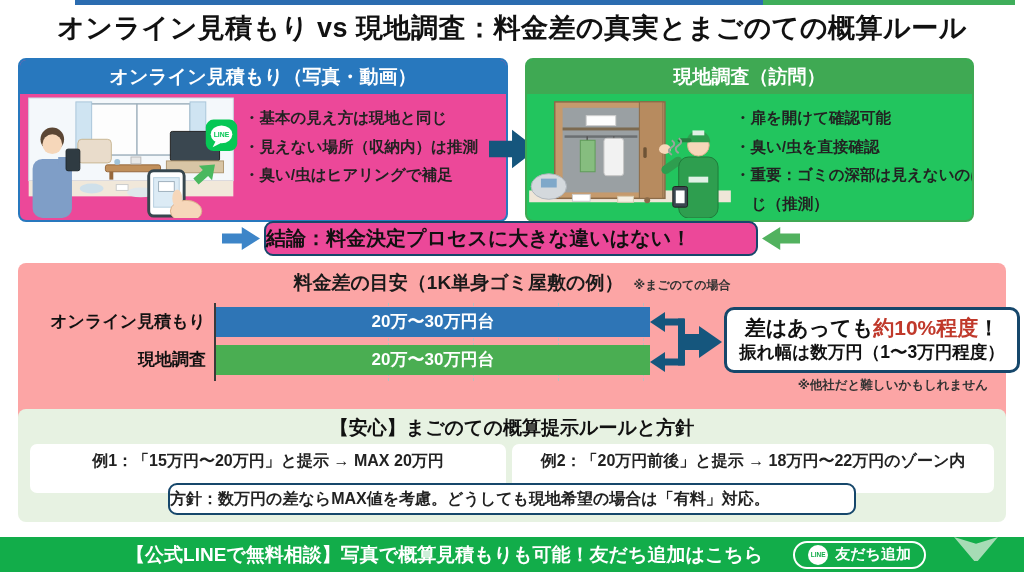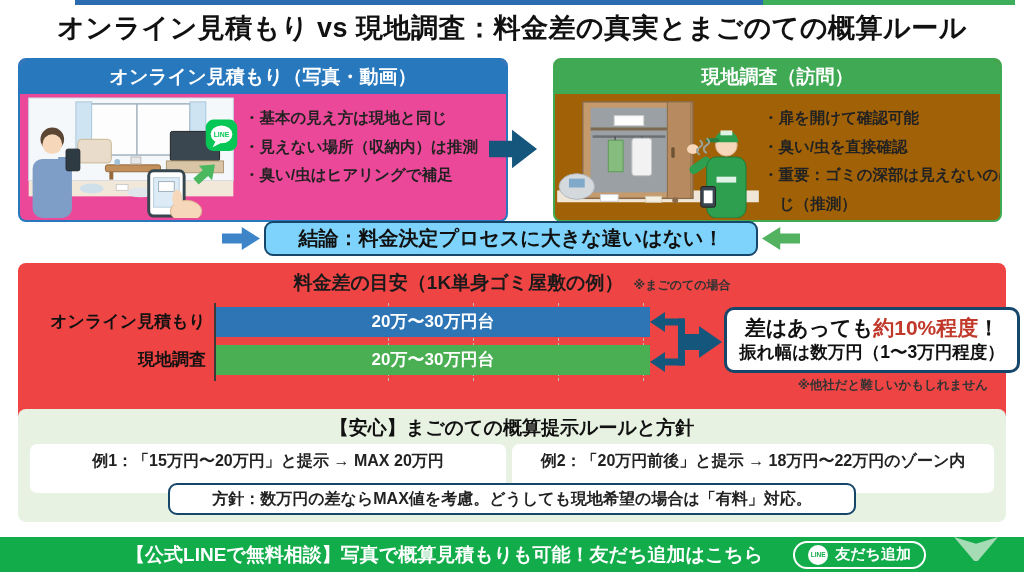--- a/index.html
+++ b/index.html
@@ -11,51 +11,51 @@
   .strip { position:absolute; top:0; height:5px; }
   .strip.blue { left:75px; width:688px; background:#2b6cb0; }
   .strip.green { left:763px; width:252px; background:#3fae5a; }
 
   .page-title { position:absolute; top:10px; left:0; width:100%; text-align:center;
     font-size:27px; font-weight:bold; color:#111; letter-spacing:0.5px; }
 
   
   .card { position:absolute; top:58px; height:164px; border-radius:8px; overflow:hidden; }
   .card-online { left:18px; width:490px; border:2px solid #2878be; background:#ec4899; }
-  .card-onsite { left:525px; width:449px; border:2px solid #3fa953; background:#a16207;margin-left:28px; }
+  .card-onsite { left:525px; width:449px; border:2px solid #3fa953; background:#22c55e; }
   .card-header { height:34px; line-height:34px; text-align:center; color:#fff;
     font-size:19px; font-weight:bold; }
   .card-online .card-header { background:#2878be; }
   .card-onsite .card-header { background:#3fa953; }
   .card-body { position:relative; height:126px; }
   .illus { position:absolute; left:2px; top:2px; }
   .bullets { position:absolute; top:10px; list-style:none; }
   .card-online .bullets { left:224px; width:262px; }
   .card-onsite .bullets { left:208px; width:268px; }
   .bullets li { font-size:15.5px; font-weight:bold; color:#222; line-height:1.85;
     padding-left:16px; text-indent:-16px; }
 
   
   .mid-arrow { position:absolute; left:489px; top:126px; width:48px; height:46px;
     background:#15567d;
     clip-path:polygon(0 32%, 48% 32%, 48% 8%, 100% 50%, 48% 92%, 48% 68%, 0 68%); }
 
   
   .conclusion-box { position:absolute; left:264px; top:221px; width:494px; height:35px;
-    background:#7dd3fc; border:2.5px solid #16476b; border-radius:9px;
-    text-align:center; line-height:30px; font-size:20px; font-weight:bold; color:#111; }
+    background:#ec4899; border:2.5px solid #16476b; border-radius:9px;
+    text-align:left; line-height:30px; font-size:20px; font-weight:bold; color:#111; }
   .concl-arrow { position:absolute; top:227px; width:38px; height:23px; }
   .concl-arrow.blue { left:222px; background:#3d85c8;
     clip-path:polygon(0 28%, 52% 28%, 52% 0, 100% 50%, 52% 100%, 52% 72%, 0 72%); }
   .concl-arrow.green { left:762px; background:#52b25f;
     clip-path:polygon(100% 28%, 48% 28%, 48% 0, 0 50%, 48% 100%, 48% 72%, 100% 72%); }
 
   
   .price-section { position:absolute; left:18px; top:263px; width:988px; height:168px;
-    background:#ef4444; border-radius:8px; }
+    background:#fca5a5; border-radius:8px; }
   .ps-title { position:absolute; top:7px; width:100%; text-align:center; font-size:19px;
     font-weight:bold; color:#1a1a1a; }
   .ps-note { font-size:12px; margin-left:10px; color:#333; }
   .chart-label { position:absolute; left:16px; width:172px; text-align:right;
     font-size:17px; font-weight:bold; color:#111; line-height:30px; }
   .chart-label.r1 { top:44px; } .chart-label.r2 { top:82px; }
   .chart-axis { position:absolute; left:196px; top:40px; height:78px; border-left:2px solid #3a3a3a; }
   .gridline { position:absolute; top:40px; height:78px; border-left:1px dashed #bdbdbd; }
   .bar { position:absolute; left:198px; width:434px; height:30px; text-align:center;
     line-height:30px; color:#fff; font-size:17px; font-weight:bold; }
@@ -74,21 +74,21 @@
   
   .rules-section { position:absolute; left:18px; top:409px; width:988px; height:113px;
     background:#e7f2e2; border-radius:8px; }
   .rules-title { position:absolute; top:6px; width:100%; text-align:center;
     font-size:19px; font-weight:bold; color:#111; }
   .example-box { position:absolute; top:35px; height:49px; background:#fff; border-radius:7px;
     text-align:center; line-height:33px; font-size:16px; font-weight:bold; color:#222; }
   .example-box.e1 { left:12px; width:476px; }
   .example-box.e2 { left:494px; width:482px; }
   .policy-box { position:absolute; top:74px; left:150px; width:688px; height:32px;
-    background:#fff; border:2.5px solid #16476b; border-radius:9px; text-align:center;
+    background:#fff; border:2.5px solid #16476b; border-radius:9px; text-align:left;
     line-height:27px; font-size:16px; font-weight:bold; color:#222; }
 
   
   .footer { position:absolute; left:0; top:537px; width:1024px; height:35px; background:#12ad4a;
     display:flex; align-items:center; justify-content:center; gap:30px; }
   .footer-text { color:#fff; font-size:19px; font-weight:bold;margin-left:28px; }
   .line-btn { display:flex; align-items:center; gap:7px; background:transparent;
     border:2px solid #fff; border-radius:16px; padding:2px 13px; color:#fff;
     font-size:15px; font-weight:bold; cursor:pointer;
     font-family:"Liberation Sans","DejaVu Sans",sans-serif; }

